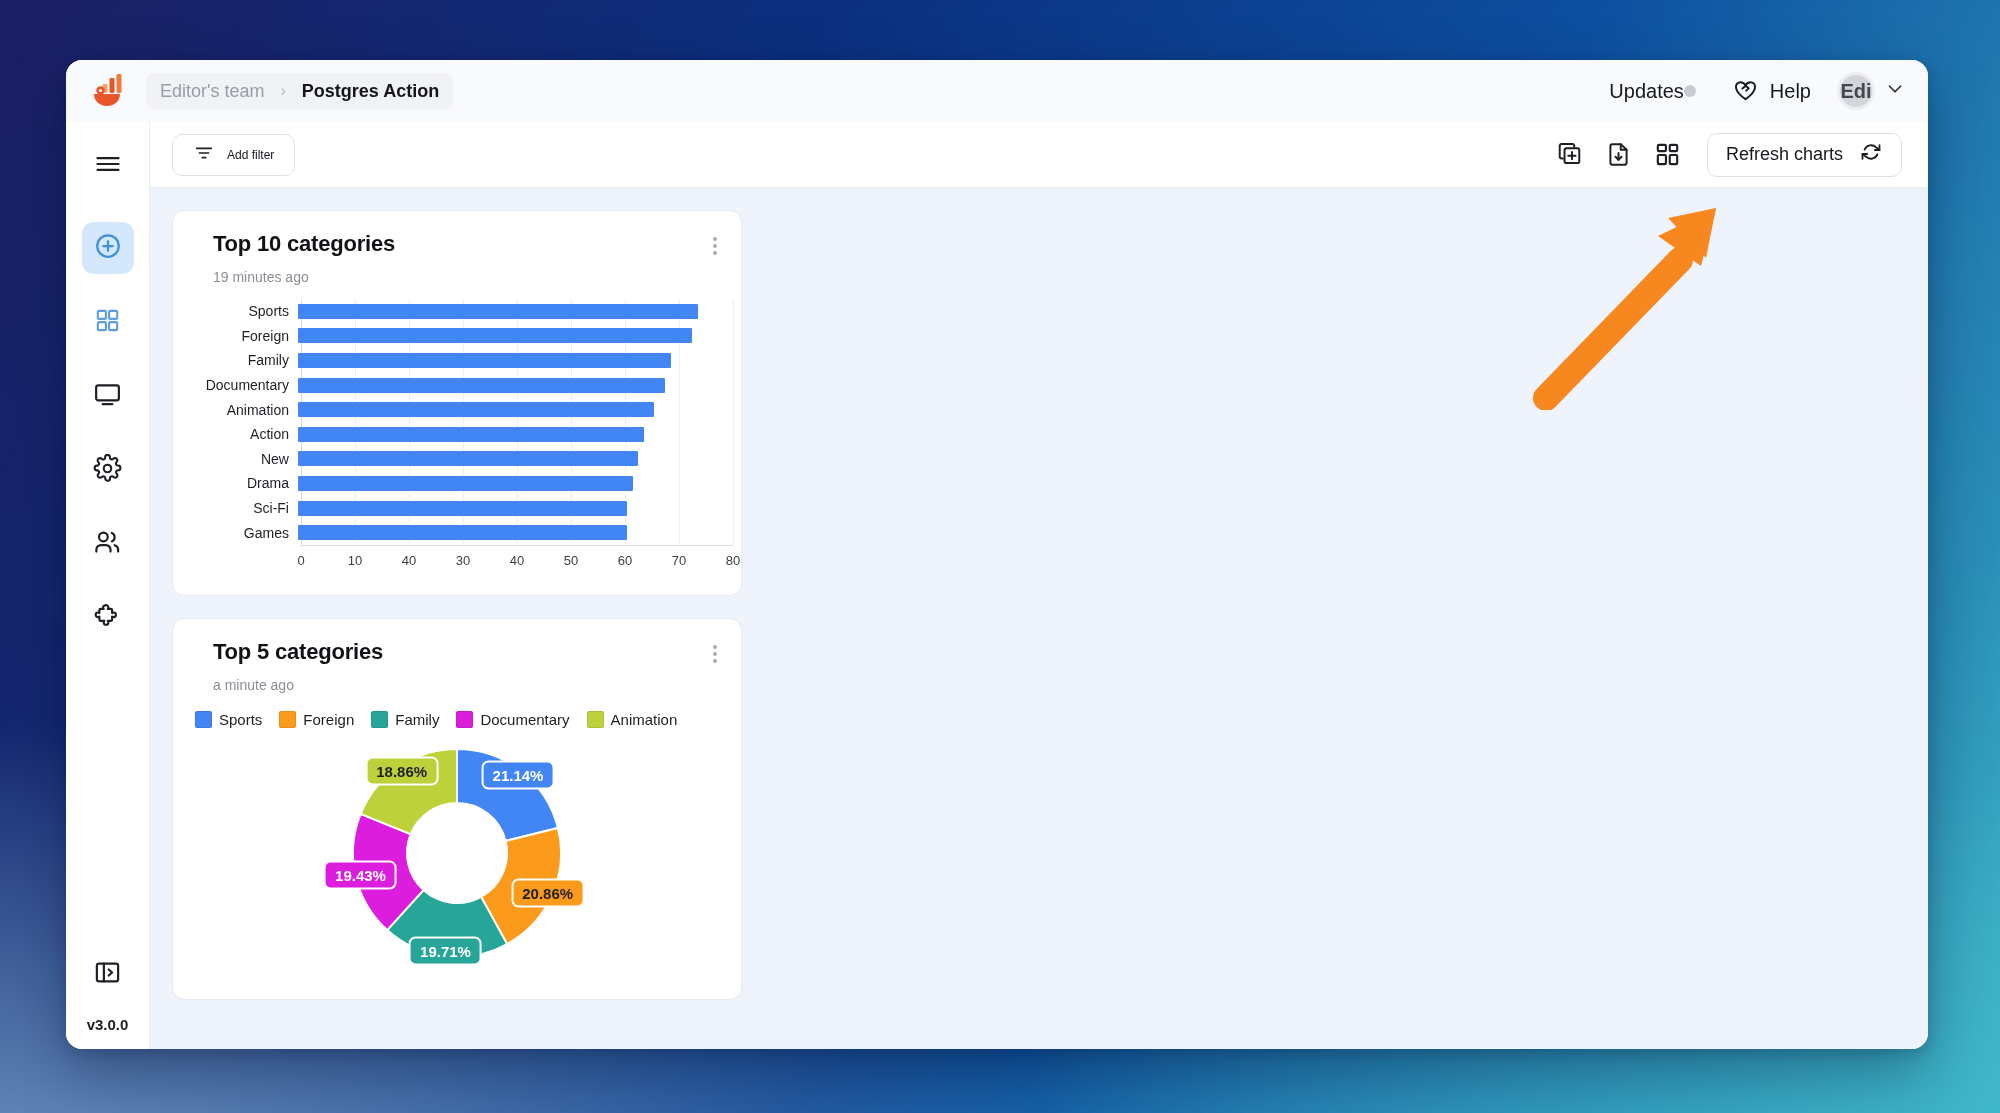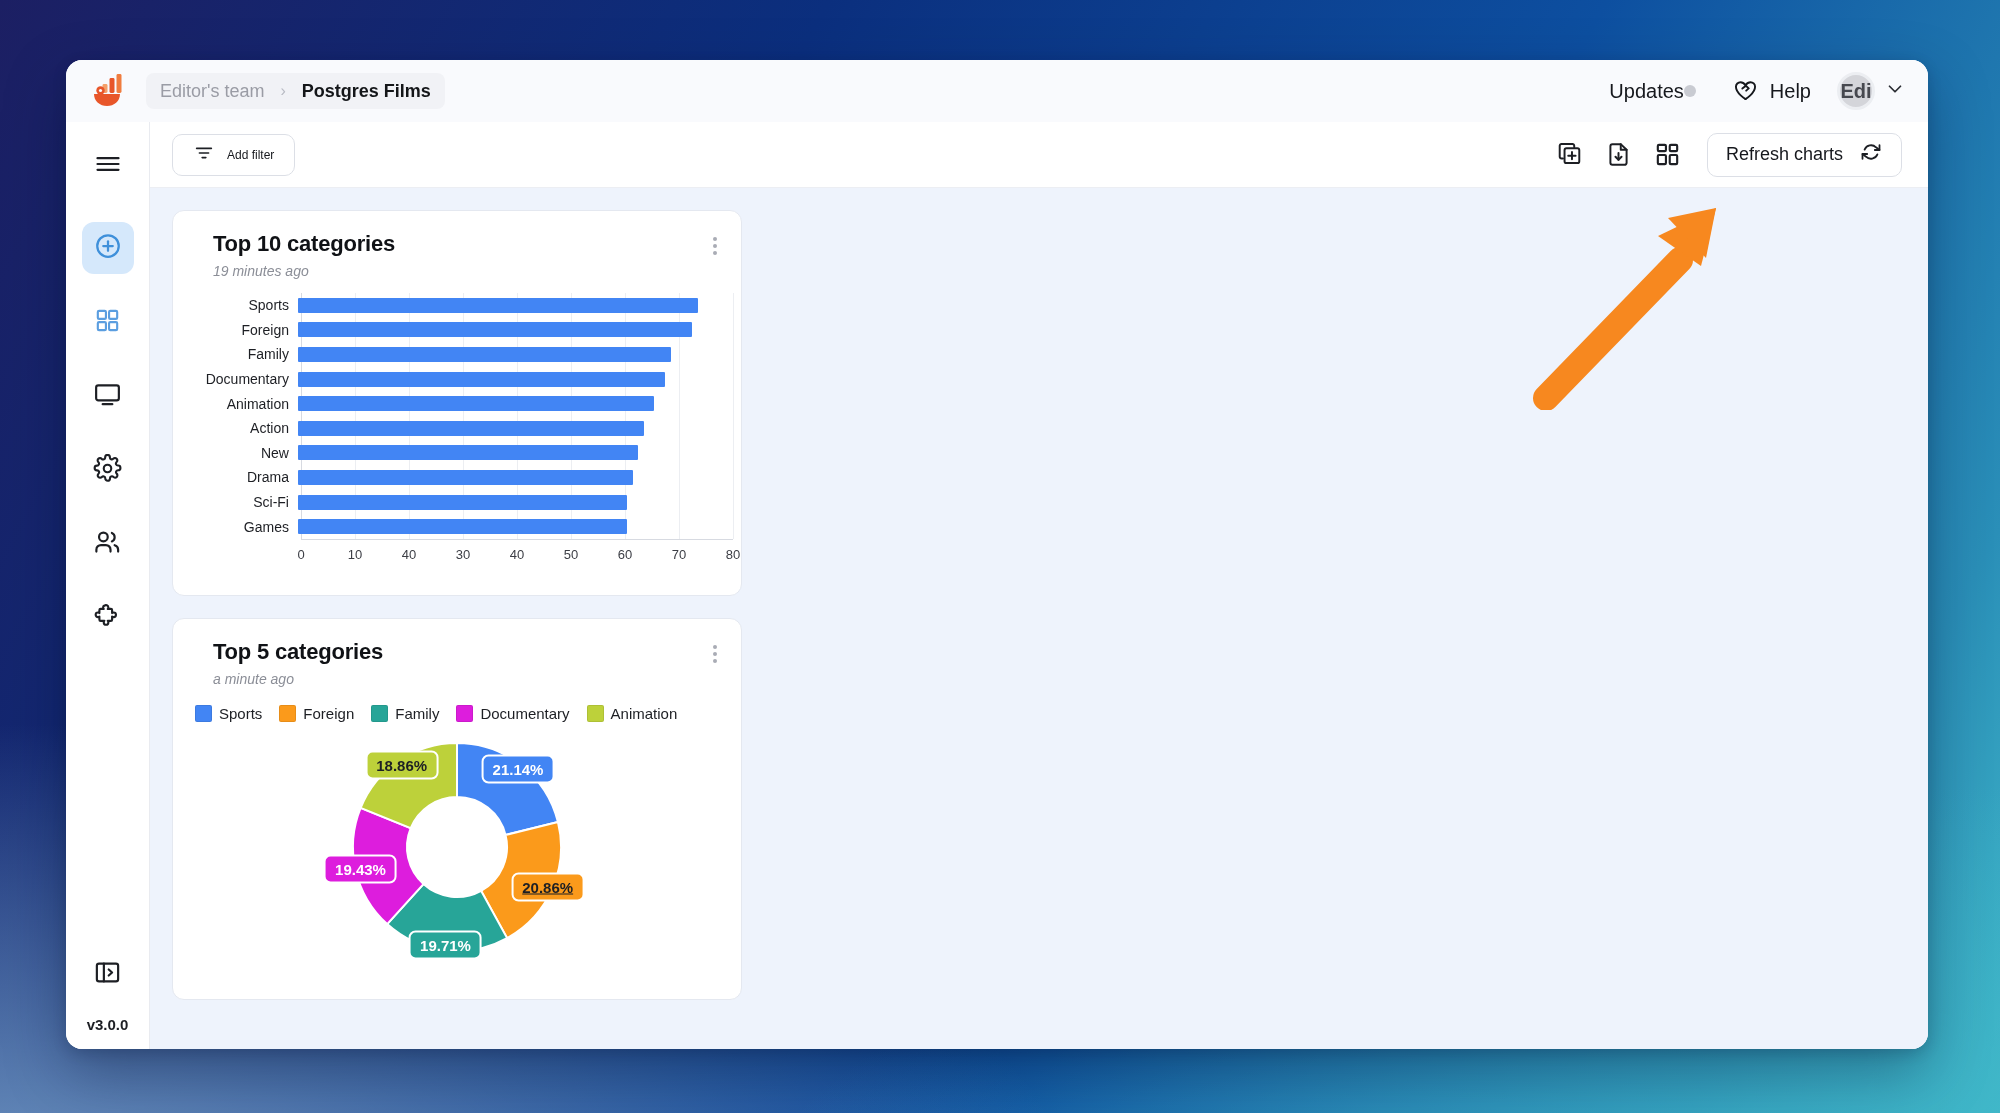--- a/index.html
+++ b/index.html
@@ -208,22 +208,21 @@
   .card-head { padding: 20px 22px 0 40px; }
   .card-title {
     font-size: 22px;
     font-weight: 700;
     color: #101216;
     letter-spacing: -0.2px;
   }
   .card-sub {
     font-size: 14px;
     color: #8b8e97;
-    margin-top: 6px;
-    font-style: italic;
+    margin-top: 12px;
   }
   .kebab {
     position: absolute;
     top: 22px; right: 20px;
     display: flex; flex-direction: column; gap: 3px;
     cursor: pointer;
     padding: 4px;
   }
   .kebab i { width: 4px; height: 4px; border-radius: 50%; background: #a9acb5; display:block; }
 
@@ -351,21 +350,21 @@
         <rect x="13.5" y="13" width="5" height="9" rx="1.4" fill="#f4a06a"></rect>
         <path d="M5 23h26c0 7.2-5.9 12-13 12S5 30.2 5 23z" fill="#e8562a"></path>
         <circle cx="11.5" cy="19.5" r="4.2" fill="#e8562a"></circle>
         <circle cx="11.5" cy="19.5" r="1.6" fill="#f9fafd"></circle>
       </svg>
     </div>
 
     <div class="breadcrumb">
       <span class="bc-team">Editor's team</span>
       <span class="bc-sep">›</span>
-      <span class="bc-current">Postgres Films</span>
+      <span class="bc-current">Postgres Action</span>
     </div>
 
     <div class="topbar-spacer"></div>
 
     <div class="topbar-right">
 
       <div class="updates">
         <span class="updates-label">Updates</span>
         <span class="updates-dot"></span>
       </div>
@@ -688,21 +687,21 @@
 
           <div class="donut-wrap" id="donut-wrap">
               <svg width="238" height="238" class="donut-svg">
                 <path d="M 119 15 A 104 104 0 0 1 219.9562580305539 94.02333159790473 L 167.53666251468937 106.9919863451465 A 50 50 0 0 0 119 69 Z" fill="#4285f4" stroke="#ffffff" stroke-width="2"></path>
                 <path d="M 219.9562580305539 94.02333159790473 A 104 104 0 0 1 169.1023821065784 210.1358947245618 L 143.08768370508577 162.8153340021932 A 50 50 0 0 0 167.53666251468937 106.9919863451465 Z" fill="#fb9a1b" stroke="#ffffff" stroke-width="2"></path>
                 <path d="M 169.1023821065784 210.1358947245618 A 104 104 0 0 1 49.20024460123933 196.09730310635504 L 85.44242528905737 156.06601110882454 A 50 50 0 0 0 143.08768370508577 162.8153340021932 Z" fill="#27a598" stroke="#ffffff" stroke-width="2"></path>
                 <path d="M 49.20024460123933 196.09730310635504 A 104 104 0 0 1 22.643754226628616 79.86594960316974 L 72.67488183972529 100.18555269383161 A 50 50 0 0 0 85.44242528905737 156.06601110882454 Z" fill="#dd1ddd" stroke="#ffffff" stroke-width="2"></path>
                 <path d="M 22.643754226628616 79.86594960316974 A 104 104 0 0 1 118.99999999999999 15 L 118.99999999999999 69 A 50 50 0 0 0 72.67488183972529 100.18555269383161 Z" fill="#bdd13a" stroke="#ffffff" stroke-width="2"></path>
               </svg>
               <div class="slice-label" style="background: rgb(66, 133, 244); color: rgb(255, 255, 255); left: 345.021px; top: 41.0423px;">21.14%</div>
-              <div class="slice-label" style="background: rgb(251, 154, 27); color: rgb(29, 31, 36); left: 374.684px; top: 158.717px; text-decoration: underline;">20.86%</div>
+              <div class="slice-label" style="background: rgb(251, 154, 27); color: rgb(29, 31, 36); left: 374.684px; top: 158.717px;">20.86%</div>
               <div class="slice-label" style="background: rgb(39, 165, 152); color: rgb(255, 255, 255); left: 272.487px; top: 217.328px;">19.71%</div>
               <div class="slice-label" style="background: rgb(221, 29, 221); color: rgb(255, 255, 255); left: 187.487px; top: 141.051px;">19.43%</div>
               <div class="slice-label" style="background: rgb(189, 209, 58); color: rgb(29, 31, 36); left: 228.714px; top: 36.8751px;">18.86%</div>
             </div>
         </div>
 
       </div>
     </div>
   </div>
 </div>

